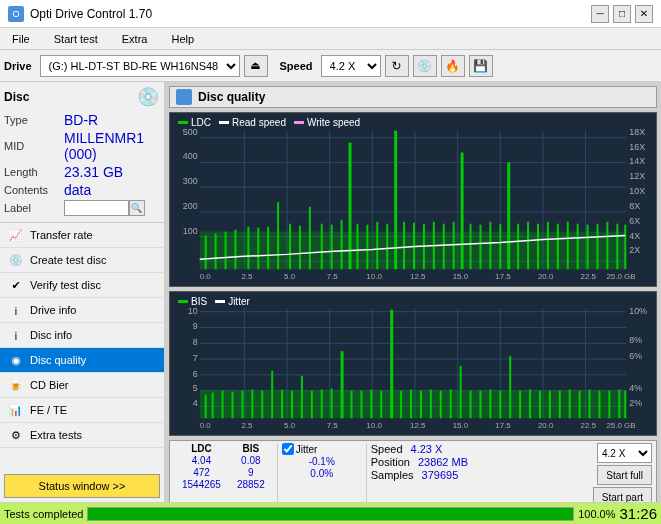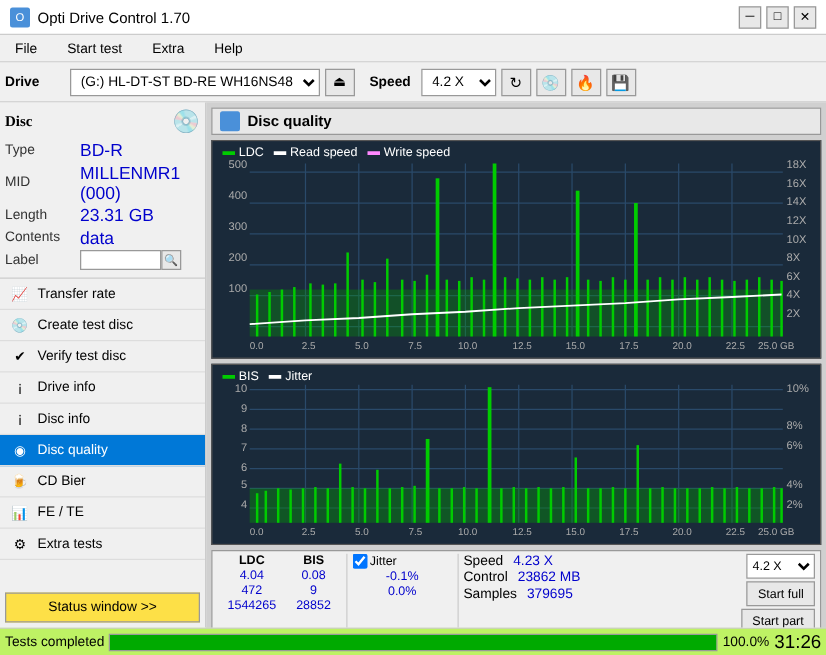--- a/index.html
+++ b/index.html
@@ -11,35 +11,35 @@
     .title-bar-icon { width: 16px; height: 16px; background: #4a90d9; border-radius: 2px; display: flex; align-items: center; justify-content: center; color: white; font-size: 9px; }
     .title-bar-controls { display: flex; gap: 4px; }
     .title-btn { width: 18px; height: 18px; border: 1px solid #999; background: #e8e8e8; cursor: pointer; display: flex; align-items: center; justify-content: center; font-size: 10px; }
 
     
     .menu-bar { background: #f0f0f0; height: 22px; display: flex; align-items: center; padding: 4px 4px; border-bottom: 1px solid #ccc; gap: 8px; }
     .menu-item { padding: 2px 8px; font-size: 11px; cursor: pointer; }
 
     
     .drive-bar { background: #f0f0f0; height: 32px; display: flex; align-items: center; padding: 0 4px; border-bottom: 1px solid #ccc; gap: 4px; }
-    .drive-label { font-size: 11px; font-weight: bold; margin-right: 20px; }
+    .drive-label { font-size: 11px; font-weight: bold; margin-right: 4px; }
     .drive-select { height: 22px; border: 1px solid #999; background: white; font-size: 11px; padding: 0 4px; width: 200px; }
     .eject-btn { width: 24px; height: 22px; border: 1px solid #999; background: #e8e8e8; cursor: pointer; display: flex; align-items: center; justify-content: center; }
     .speed-label { font-size: 11px; font-weight: bold; margin-left: 8px; margin-right: 4px; }
     .speed-select { height: 22px; border: 1px solid #999; background: white; font-size: 11px; padding: 0 4px; width: 60px; }
     .toolbar-btn { width: 24px; height: 22px; border: 1px solid #999; background: #e8e8e8; cursor: pointer; display: flex; align-items: center; justify-content: center; font-size: 12px; }
 
     
     .main { display: flex; height: calc(524px - 28px - 22px - 32px - 22px); }
 
     
     .sidebar { width: 165px; background: #f0f0f0; border-right: 1px solid #ccc; display: flex; flex-direction: column; }
     .disc-panel { padding: 4px; border-bottom: 1px solid #ccc; }
     .disc-header { display: flex; align-items: center; justify-content: space-between; margin-bottom: 4px; }
-    .disc-title { font-weight: bold; font-size: 12px; font-family: Liberation Serif, serif; }
+    .disc-title { font-weight: bold; font-size: 12px; }
     .disc-row { display: flex; align-items: center; margin-bottom: 2px; font-size: 11px; }
     .disc-key { color: #333; width: 60px; flex-shrink: 0; }
     .disc-val { color: #0000cc; font-size: 14px; }
     .label-input { width: 65px; height: 16px; border: 1px solid #999; background: white; font-size: 10px; }
     .label-btn { width: 16px; height: 16px; border: 1px solid #999; background: #e8e8e8; cursor: pointer; font-size: 9px; display: flex; align-items: center; justify-content: center; }
 
     .nav-item { display: flex; align-items: center; padding: 4px 8px; cursor: pointer; font-size: 11px; gap: 6px; border-bottom: 1px solid #ddd; }
     .nav-item.active { background: #0078d7; color: white; }
     .nav-icon { width: 16px; height: 16px; display: flex; align-items: center; justify-content: center; flex-shrink: 0; }
 
@@ -462,21 +462,21 @@
         <span class="stats-val" style="color:#000;"></span>
       </div>
       <div class="stats-divider"></div>
 
       <div class="stats-col" style="min-width:100px;">
         <div class="speed-row">
           <span class="speed-key">Speed</span>
           <span class="speed-val" style="color:#0000cc;margin-left:4px;">4.23 X</span>
         </div>
         <div class="speed-row">
-          <span class="speed-key">Control</span>
+          <span class="speed-key">Position</span>
           <span class="speed-val" style="color:#0000cc;margin-left:4px;">23862 MB</span>
         </div>
         <div class="speed-row">
           <span class="speed-key">Samples</span>
           <span class="speed-val" style="color:#0000cc;margin-left:4px;">379695</span>
         </div>
       </div>
 
       <div style="margin-left:auto;display:flex;flex-direction:column;gap:2px;align-items:flex-end;">
         <div style="display:flex;gap:4px;align-items:center;">

